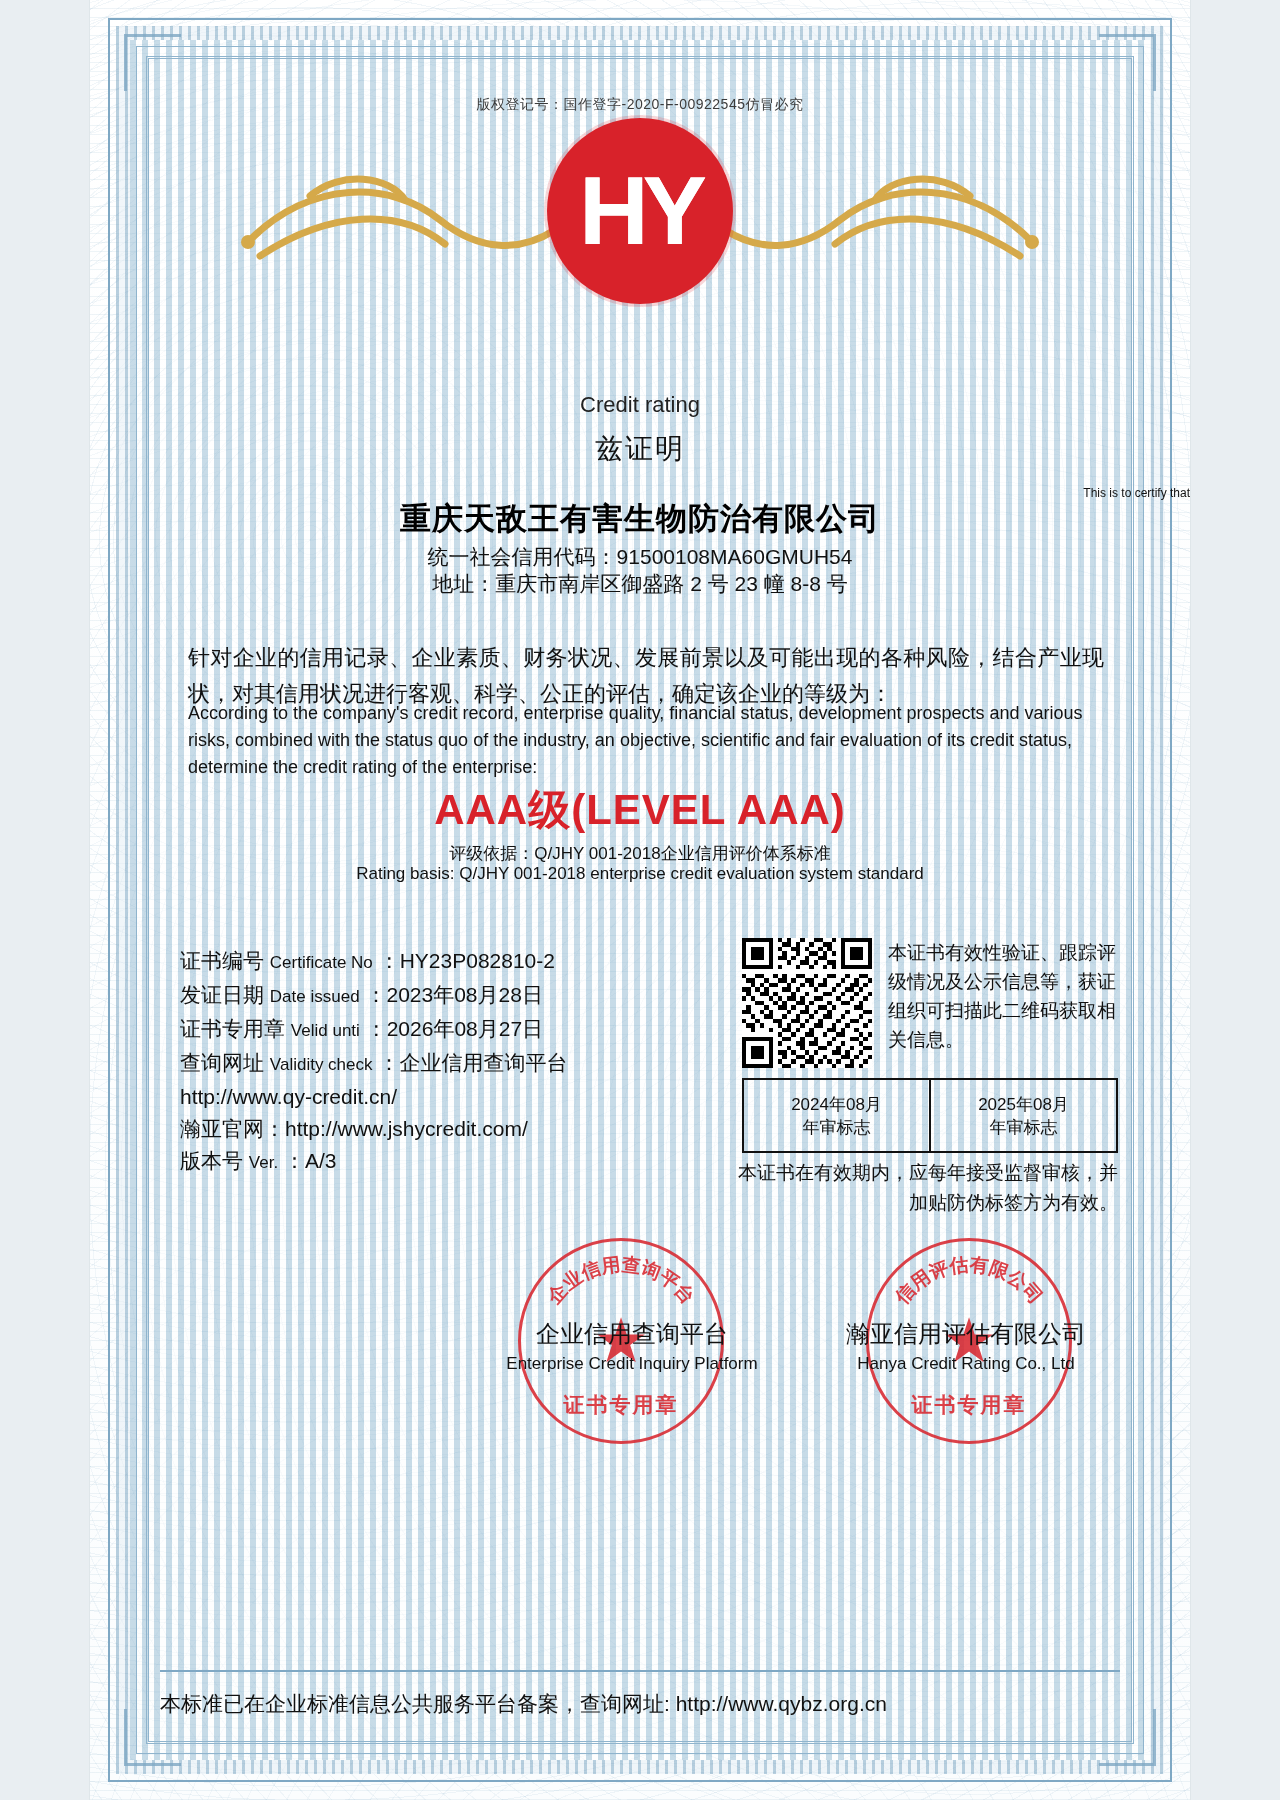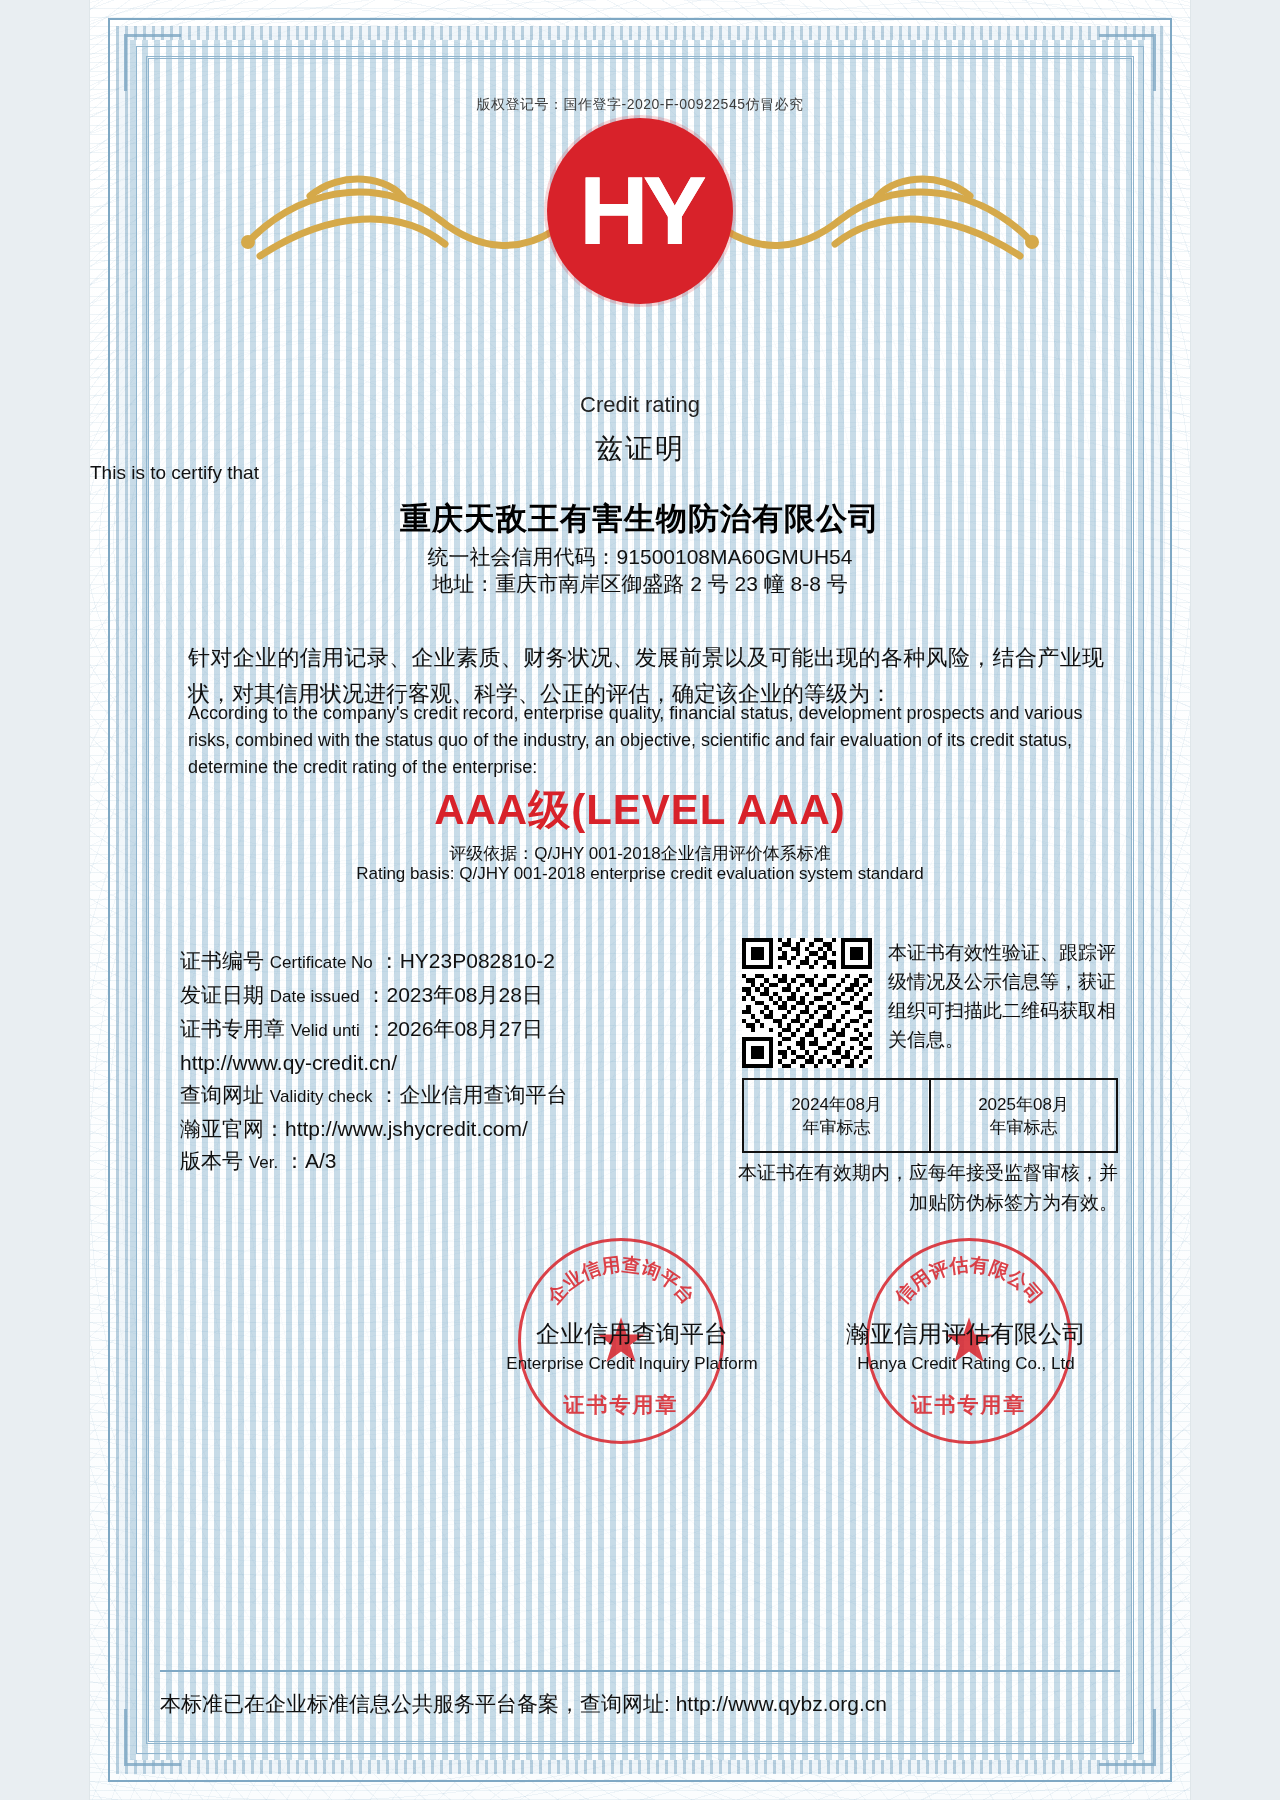--- a/index.html
+++ b/index.html
@@ -96,22 +96,22 @@
   }
   .title-en{
     position:absolute;top:392px;left:0;right:0;text-align:center;
     font-size:22px;color:#222;
   }
   .certify-cn{
     position:absolute;top:430px;left:0;right:0;text-align:center;
     font-size:28px;color:#111;letter-spacing:2px;
   }
   .certify-en{
-    position:absolute;top:462px;left:0;right:0;text-align:left;
-    font-size:19px;color:#111;
+    position:absolute;top:486px;left:0;right:0;text-align:right;
+    font-size:12px;color:#111;
   }
   .company{
     position:absolute;top:498px;left:0;right:0;text-align:center;
     font-size:31px;font-weight:bold;color:#000;letter-spacing:1px;
   }
   .code{
     position:absolute;top:543px;left:0;right:0;text-align:center;
     font-size:21px;color:#111;
   }
   .addr{
@@ -272,26 +272,26 @@
       <div class="row">
         <span>发证日期</span>
         <span class="lbl-en">Date issued</span>
         <span>：2023年08月28日</span>
       </div>
       <div class="row">
         <span>证书专用章</span>
         <span class="lbl-en">Velid unti</span>
         <span>：2026年08月27日</span>
       </div>
-      <div class="row">http://www.qy-credit.cn/</div>
       <div class="row">
         <span>查询网址</span>
         <span class="lbl-en">Validity check</span>
         <span>：企业信用查询平台</span>
       </div>
+      <div class="row">http://www.qy-credit.cn/</div>
       <div class="row">瀚亚官网：http://www.jshycredit.com/</div>
       <div class="row">
         <span>版本号</span>
         <span class="lbl-en">Ver.</span>
         <span>：A/3</span>
       </div>
     </div>
 
     <div class="qr">
       <svg width="130" height="130" viewBox="0 0 29 29" shape-rendering="crispEdges" aria-hidden="true">

